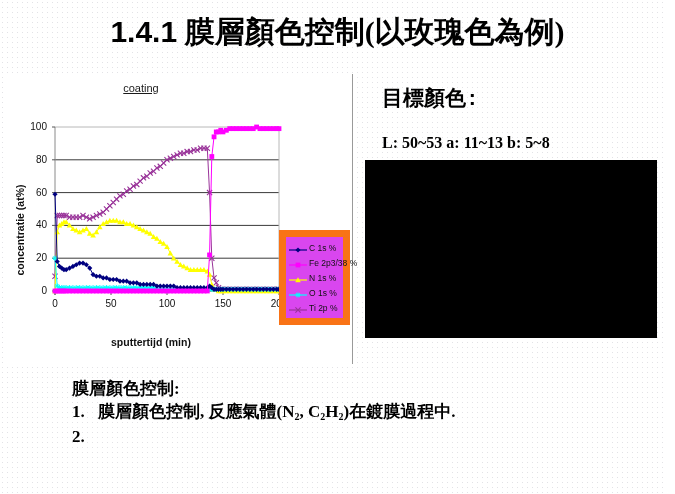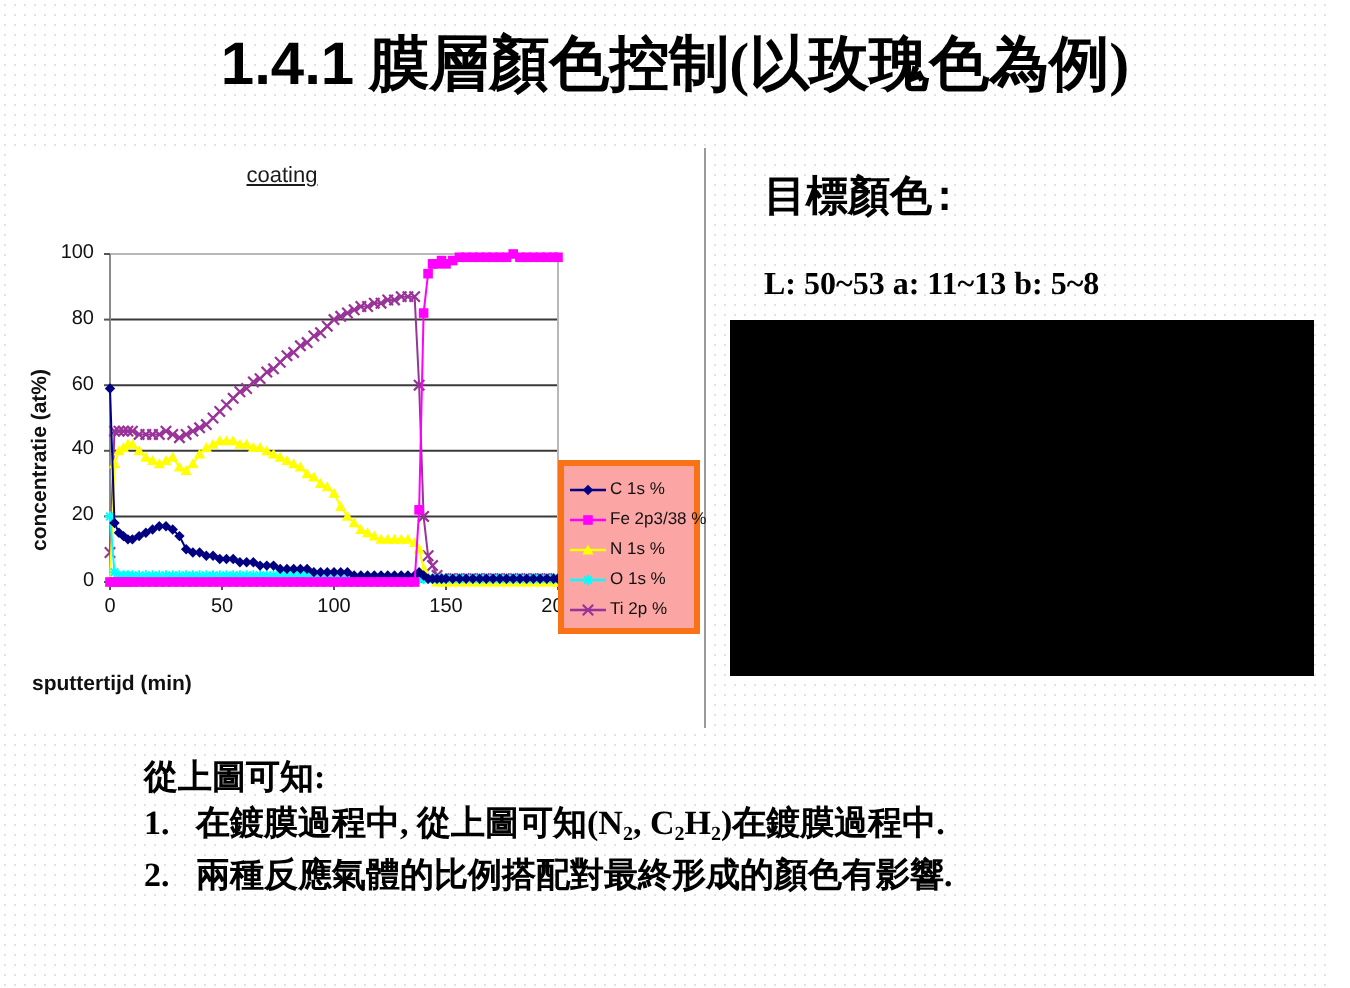--- a/index.html
+++ b/index.html
@@ -76,23 +76,24 @@
     width: 140px;
     text-align: center;
     transform: rotate(-90deg);
     font-family: "Liberation Sans", sans-serif;
     font-size: 10.5px;
     font-weight: bold;
     color: #111111;
   }
   #xlabel {
     position: absolute;
-    left: 10px;
+    left: 20px;
     top: 262px;
     width: 250px;
+    text-align: center;
     font-family: "Liberation Sans", sans-serif;
     font-size: 10.5px;
     font-weight: bold;
     color: #111111;
   }
   #plot-wrap {
     position: absolute;
     left: 0;
     top: 0;
     width: 342px;
@@ -114,22 +115,22 @@
     font-size: 10px;
     color: #111111;
   }
 
   
   #legend {
     position: absolute;
     left: 273px;
     top: 156px;
     width: 71px;
-    border: 3px solid #f97316;
-    background: #fca5a5;
+    border: 7px solid #f97316;
+    background: #d946ef;
     padding: 3px 2px 3px 2px;
     box-sizing: border-box;
   }
   .legend-row {
     display: flex;
     align-items: center;
     height: 15px;
     padding-left: 1px;
   }
   .legend-mark {
@@ -666,26 +667,25 @@
           <span class="legend-text">Ti 2p %</span>
         </div>
       </div>
   </div>
 
   <div id="target-color-label">目標顏色:</div>
   <div id="target-color-values">L: 50~53   a:  11~13  b: 5~8</div>
   <div id="swatch"></div>
 
   <div id="notes">
-    <div id="notes-heading">從上圖可知:</div>
+    <div id="notes-heading">膜層顏色控制:</div>
     <div class="note-item">
       <span class="note-num">1.</span>
       <span class="note-text">
-        <span>在鍍膜過程中, 從上圖可知(N</span><sub>2</sub><span>, C</span><sub>2</sub><span>H</span><sub>2</sub><span>)在鍍膜過程中.</span>
+        <span>膜層顏色控制, 反應氣體(N</span><sub>2</sub><span>, C</span><sub>2</sub><span>H</span><sub>2</sub><span>)在鍍膜過程中.</span>
       </span>
     </div>
     <div class="note-item">
       <span class="note-num">2.</span>
-      <span class="note-text">兩種反應氣體的比例搭配對最終形成的顏色有影響.</span>
     </div>
   </div>
 
 </div>
 
 </body></html>

